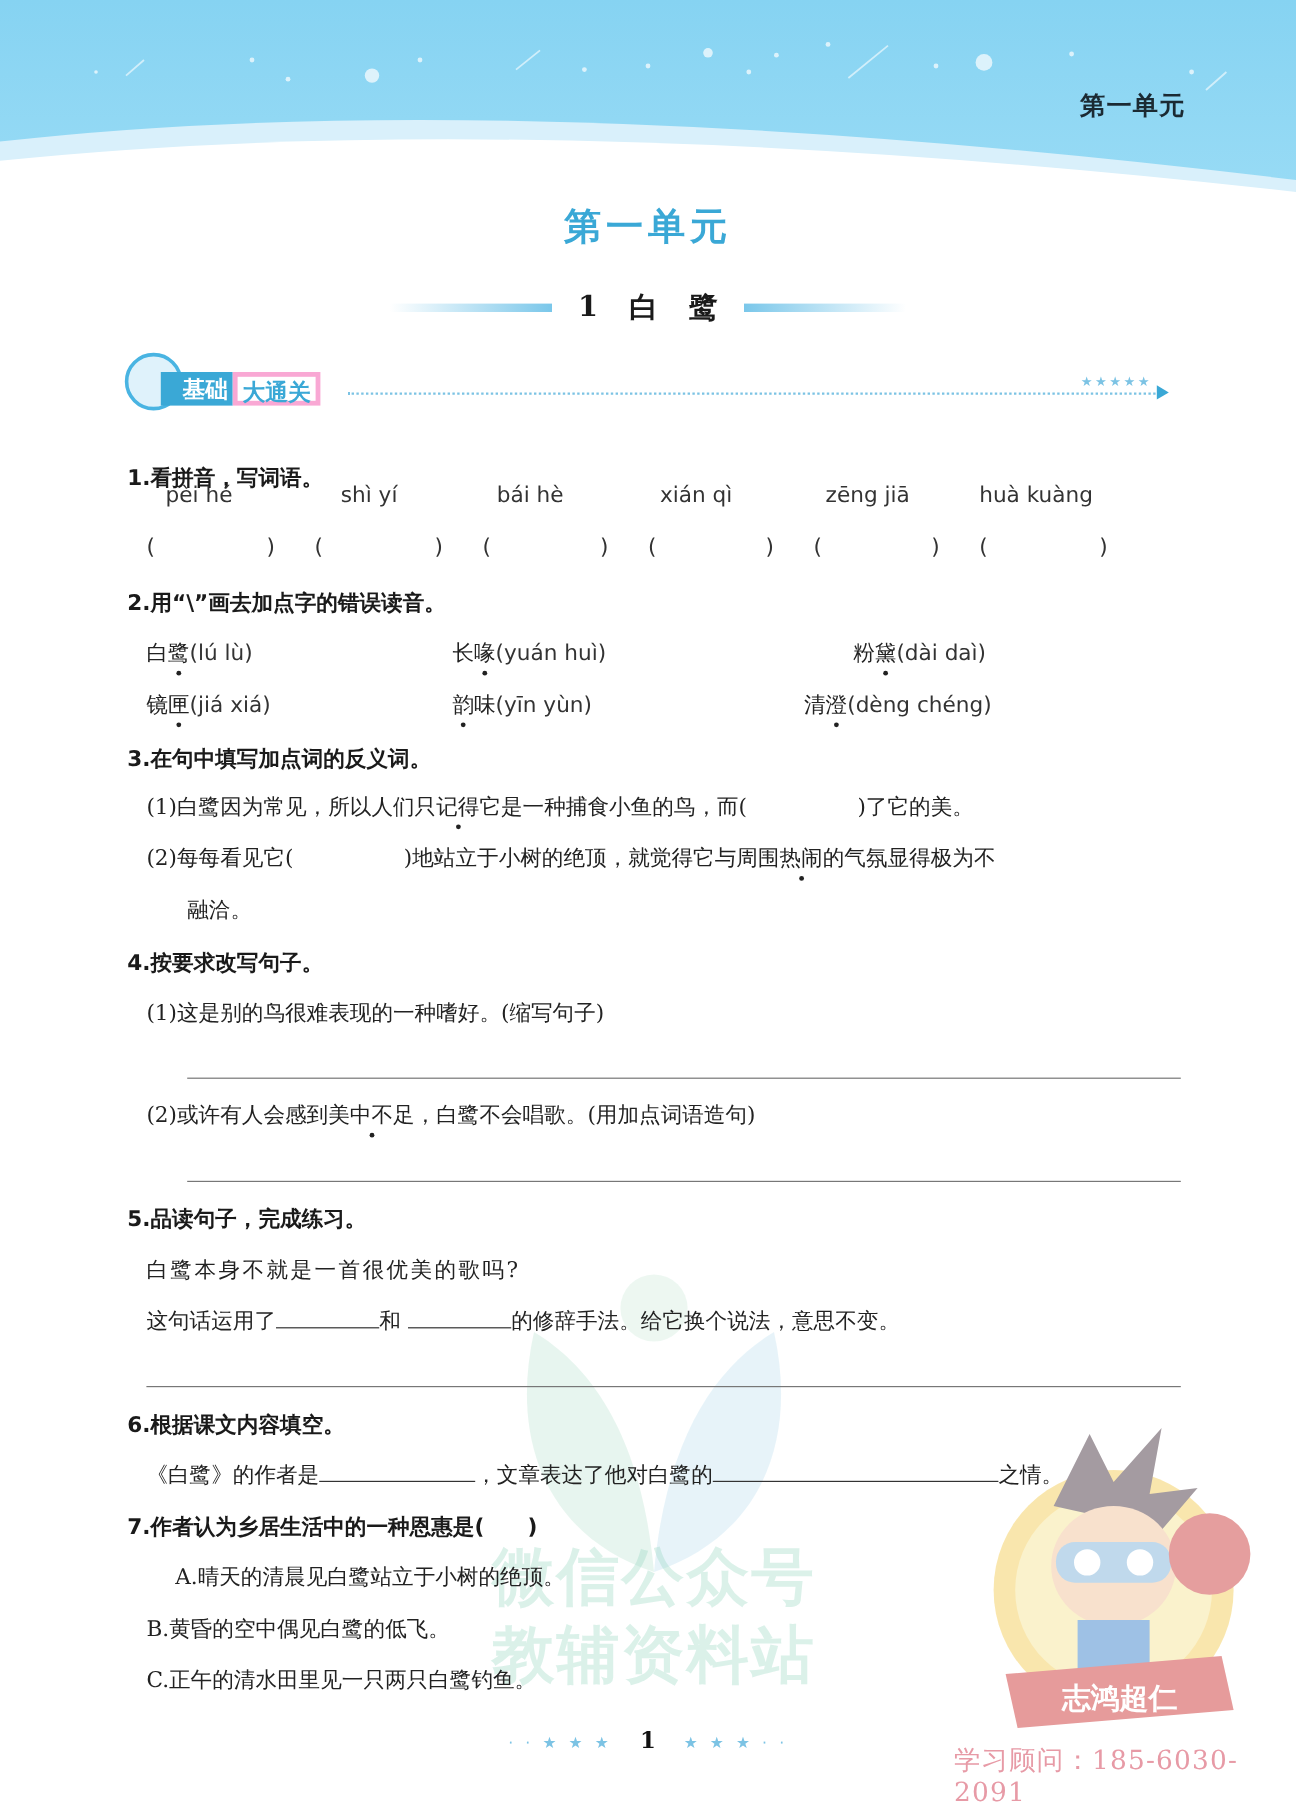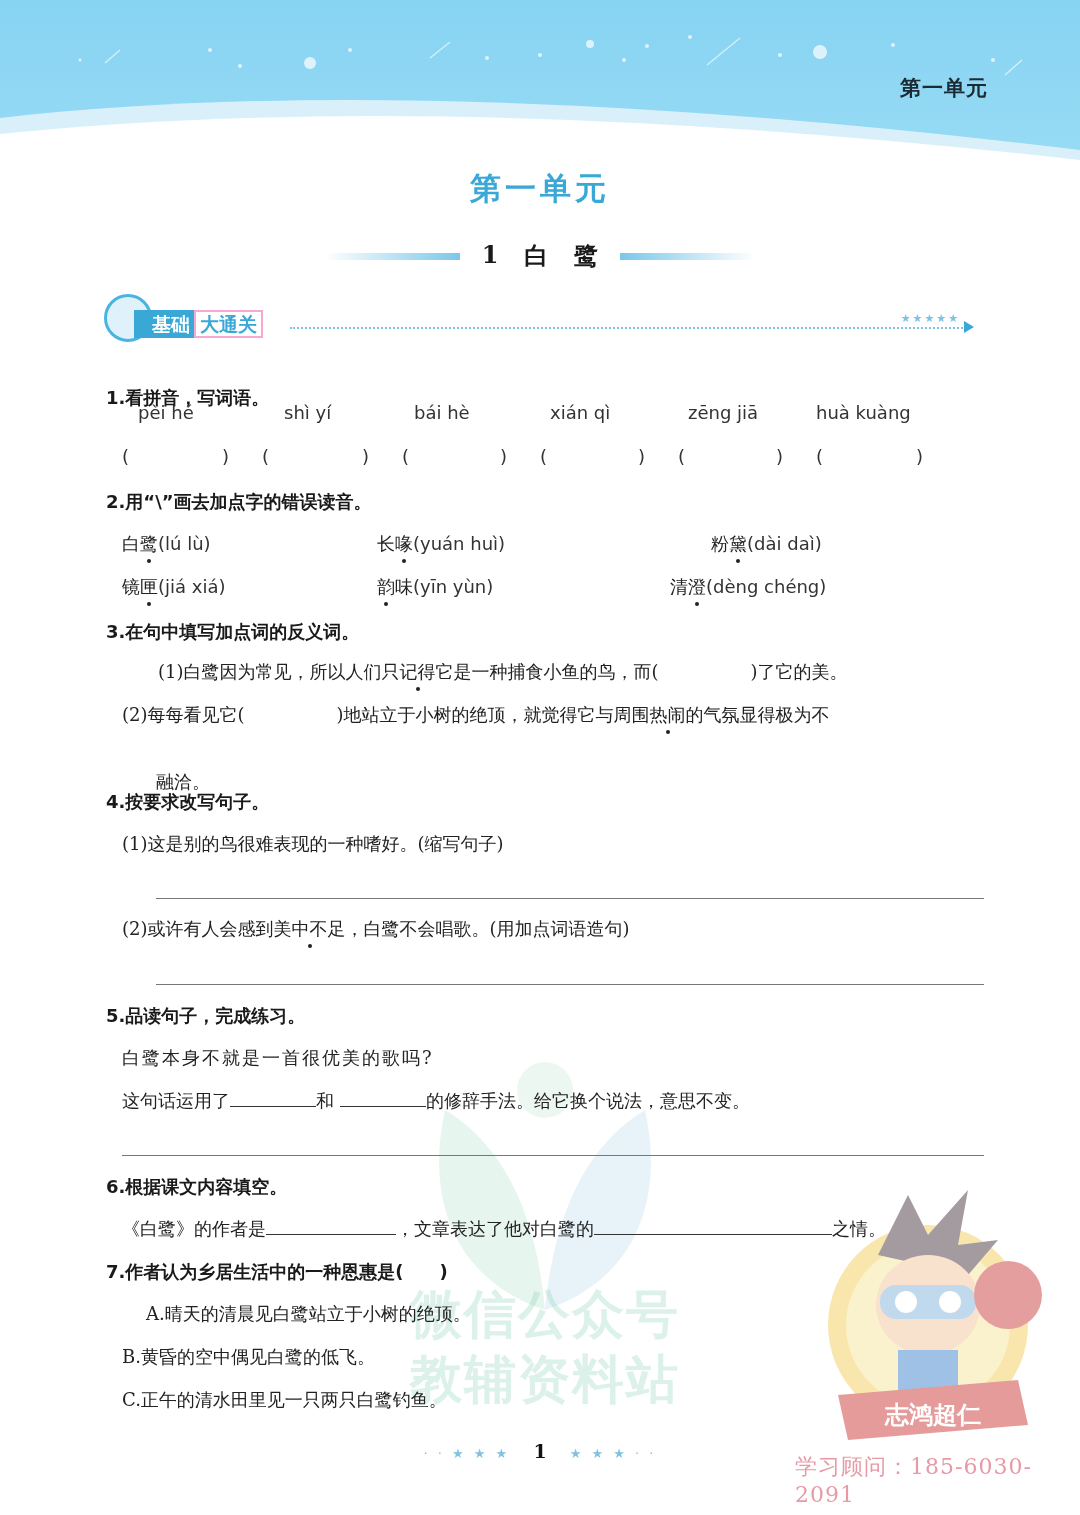--- a/index.html
+++ b/index.html
@@ -16,21 +16,21 @@
   .lesson-bar { height: 7px; width: 135px; }
   .lesson-bar.left { background: linear-gradient(to right, rgba(122,199,234,0), #7ac7ea); margin-right: 22px; }
   .lesson-bar.right { background: linear-gradient(to right, #7ac7ea, rgba(122,199,234,0)); margin-left: 22px; }
   .lesson-title { font-size: 24px; font-weight: bold; color: #1a1a1a; display: flex; gap: 26px; }
 
   
   .section-head { position: absolute; left: 104px; top: 294px; width: 870px; height: 50px; }
   .badge-circle { position: absolute; left: 0; top: 0; width: 48px; height: 48px; border-radius: 50%; background: #dff2fb; border: 3px solid #49b4e2; }
   .badge-label { position: absolute; left: 30px; top: 16px; height: 28px; display: flex; font-family: "DejaVu Sans", sans-serif; font-weight: bold; font-size: 19px; }
   .badge-label .a { background: #3aa8d6; color: #fff; padding: 2px 4px 0 18px; }
-  .badge-label .b { background: #fff; color: #3aa8d6; border: 2px solid #f9a8d4; padding: 0 4px; }
+  .badge-label .b { background: #fff; color: #3aa8d6; border: 4px solid #f9a8d4; padding: 0 4px; }
   .dotline { position: absolute; left: 186px; right: 4px; top: 33px; border-top: 2px dotted #7cc3e4; }
   .arrow { position: absolute; right: 0; top: 27px; width: 0; height: 0; border-left: 10px solid #3aa8d6; border-top: 6px solid transparent; border-bottom: 6px solid transparent; }
   .stars-right { position: absolute; right: 14px; top: 18px; font-size: 11px; color: #7cc3e4; letter-spacing: 2px; font-family: "DejaVu Sans", sans-serif; }
 
   
   .q { position: absolute; left: 106px; font-family: "DejaVu Sans", sans-serif; font-weight: bold; font-size: 18px; color: #1a1a1a; }
   .line { position: absolute; font-size: 18px; color: #222; white-space: nowrap; }
   .pinyin { font-family: "DejaVu Sans", sans-serif; font-size: 18px; color: #333; }
   .dot { position: relative; display: inline-block; }
   .dot::after { content: ""; position: absolute; left: 50%; bottom: -7px; width: 4px; height: 4px; margin-left: -2px; border-radius: 50%; background: #222; }
@@ -166,27 +166,27 @@
   </span>
   <span class="item line" style="left:377px; top:575px;">
     <span class="dot">韵</span><span>味</span><span class="pinyin">(yīn   yùn)</span>
   </span>
   <span class="item line" style="left:670px; top:575px;">
     <span>清</span><span class="dot">澄</span><span class="pinyin">(dèng   chéng)</span>
   </span>
 </div>
 
 <div class="q" style="top:620px;">3.在句中填写加点词的反义词。</div>
-<div class="line" style="left:122px; top:660px;margin-left:36px;">
+<div class="line" style="left:122px; top:660px;">
   <span>(1)白鹭因为常见，所以人们只</span><span class="dot-word"><span class="dot">记得</span></span><span>它是一种捕食小鱼的鸟，而(</span><span style="display:inline-block;width:92px;"></span><span>)了它的美。</span>
 </div>
 <div class="line" style="left:122px; top:703px;">
   <span>(2)每每看见它(</span><span style="display:inline-block;width:92px;"></span><span>)地站立于小树的绝顶，就觉得它与周围</span><span class="dot">热闹</span><span>的气氛显得极为不</span>
 </div>
-<div class="line" style="left:156px; top:746px;margin-top:24px;">融洽。</div>
+<div class="line" style="left:156px; top:746px;">融洽。</div>
 
 <div class="q" style="top:790px;">4.按要求改写句子。</div>
 <div class="line" style="left:122px; top:832px;">(1)这是别的鸟很难表现的一种嗜好。(缩写句子)</div>
 <div class="rule" style="left:156px; top:898px; width:828px;"></div>
 <div class="line" style="left:122px; top:917px;">
   <span>(2)或许有人会感到</span><span class="dot">美中不足</span><span>，白鹭不会唱歌。(用加点词语造句)</span>
 </div>
 <div class="rule" style="left:156px; top:984px; width:828px;"></div>
 
 <div class="q" style="top:1004px;">5.品读句子，完成练习。</div>

